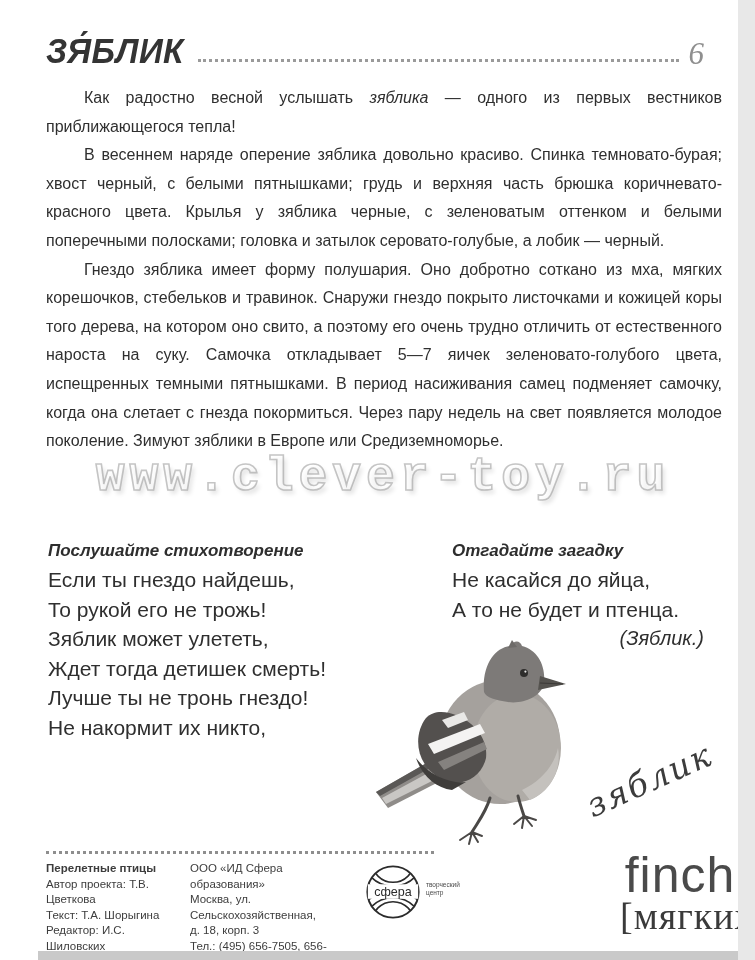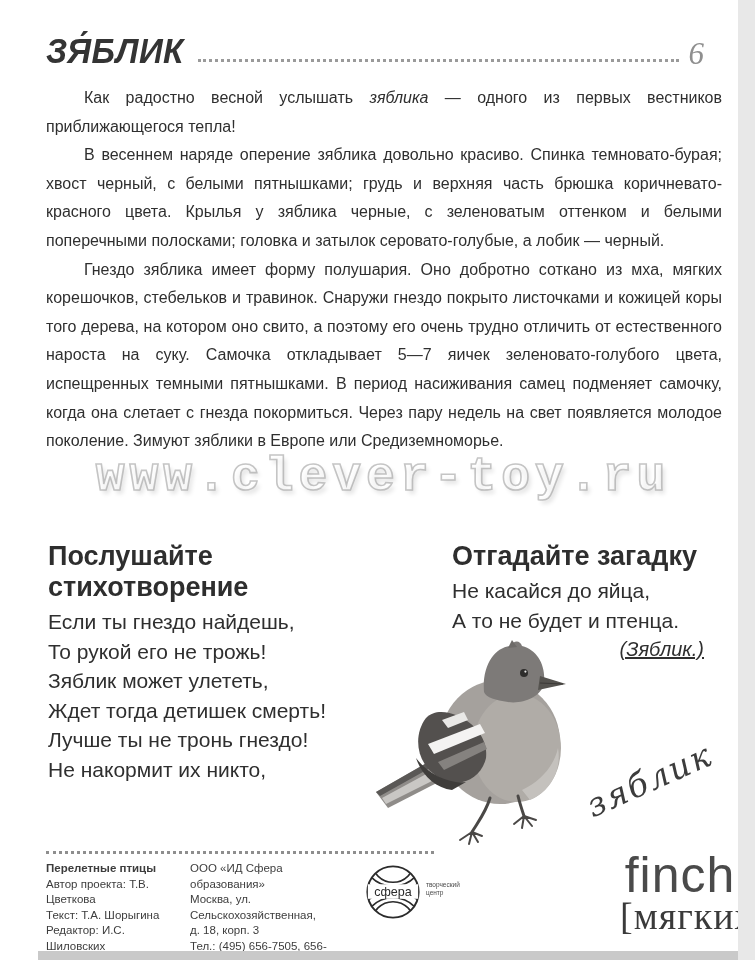--- a/index.html
+++ b/index.html
@@ -45,28 +45,28 @@
     font-family:Liberation Mono, monospace;font-weight:bold;
     font-size:48px;letter-spacing:5px;
     color:rgba(255,255,255,0.55);
     -webkit-text-stroke:1.6px rgba(150,150,150,0.55);
     text-shadow:3px 4px 4px rgba(0,0,0,0.10);
     pointer-events:none;white-space:nowrap;
   }
   
   .sec-heading{
     margin:0 0 4px 0;
-    font-size:27px;font-weight:bold;color:#2e2e2e;
+    font-size:17px;font-weight:bold;font-style:italic;color:#2e2e2e;
   }
   .poem{position:absolute;left:48px;top:541px;width:370px;}
   .poem .line,.riddle .line{font-size:21px;line-height:29.5px;}
   .riddle{position:absolute;left:452px;top:541px;width:280px;}
   .riddle .answer{
     font-size:20px;font-style:italic;line-height:29.5px;
-    text-align:right;padding-right:28px;text-decoration:underline;
+    text-align:right;padding-right:28px;
   }
   .questions{position:absolute;left:48px;top:731px;width:370px;}
   .questions .q{font-size:20.5px;line-height:29.5px;display:flex;}
   .questions .qnum{width:30px;flex:none;}
   
   .bird{position:absolute;left:372px;top:640px;width:238px;height:212px;}
   
   .hand{
     position:absolute;left:596px;top:786px;width:150px;
     font-family:"DejaVu Serif",serif;font-style:italic;

